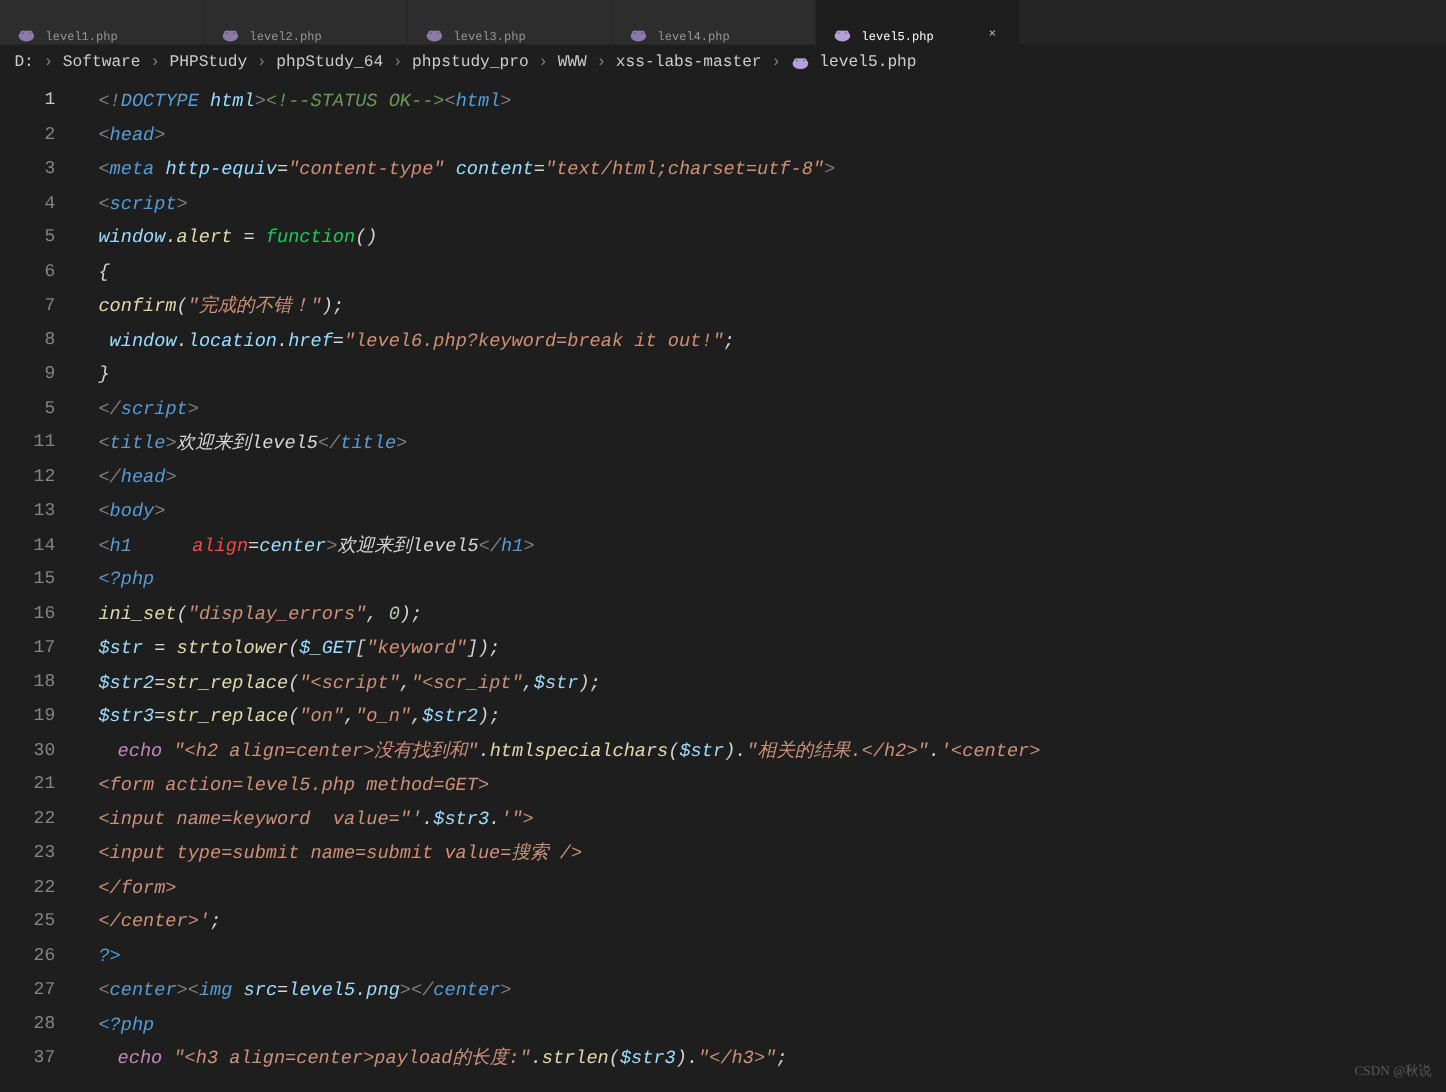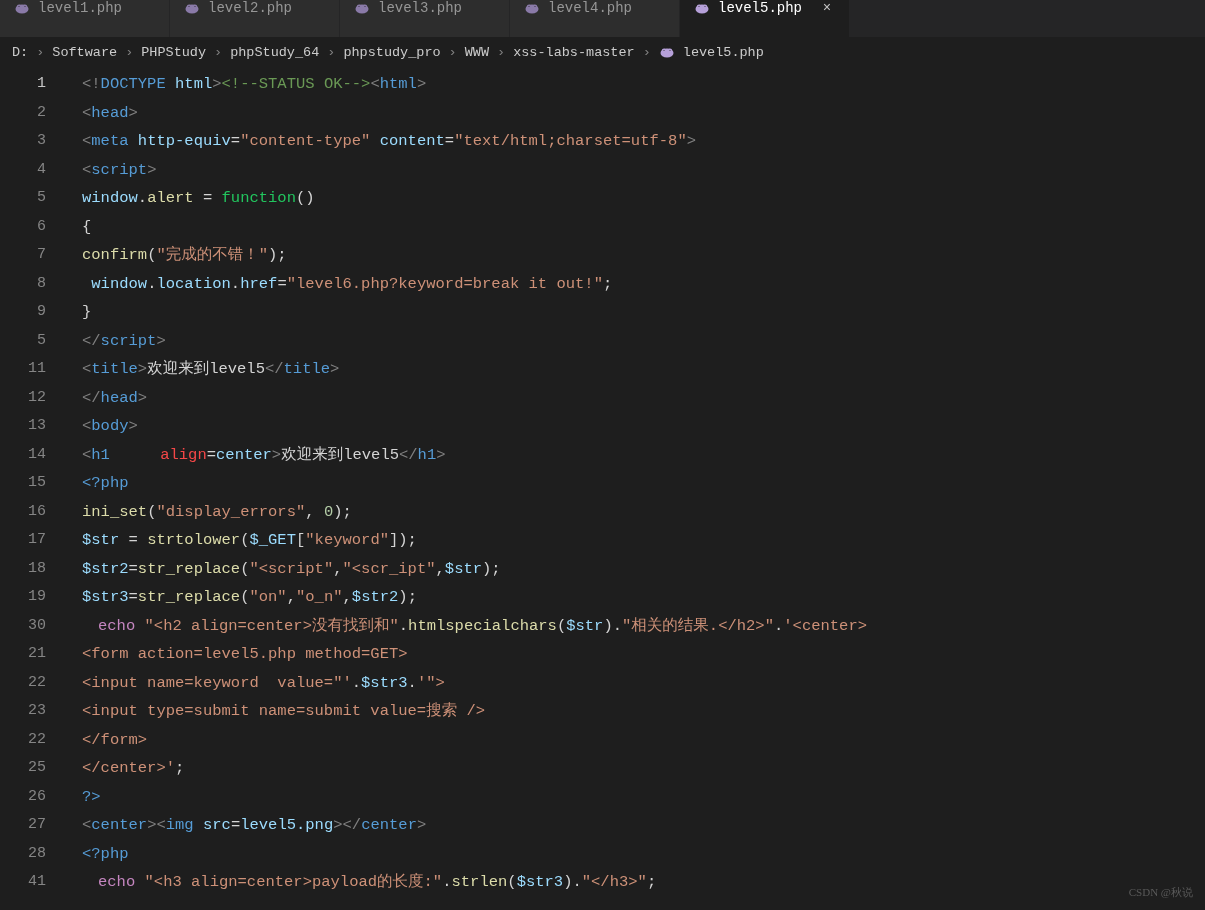--- a/index.html
+++ b/index.html
@@ -13,29 +13,29 @@
   overflow: hidden;
 }
 .tabs {
   display: flex;
   background: #252526;
   height: 38px;
   border-bottom: 1px solid #1e1e1e;
 }
 .tab {
   display: flex;
-  align-items: flex-start;
+  align-items: flex-end;
   padding: 0 14px;
   min-width: 170px;
   background: #2d2d2d;
   color: #969696;
   border-right: 1px solid #252526;
   cursor: pointer;
   gap: 8px;
-  font-size: 14px;
+  font-size: 10px;
 }
 .tab.active {
   background: #1e1e1e;
   color: #ffffff;
 }
 .tab-icon {
   width: 16px;
   height: 16px;
   display: inline-flex;
   align-items: center;
@@ -94,20 +94,21 @@
 .code {
   flex: 1;
   padding-top: 4px;
   font-size: 15.5px;
   white-space: pre;
 }
 .code .line {
   height: 28.5px;
   line-height: 28.5px;
   padding-left: 14px;
+  font-style: italic;
 }
 
 .pun { color: #808080; }
 .tagname { color: #569cd6; }
 .attrname { color: #9cdcfe; }
 .str { color: #ce9178; }
 .com { color: #6a9955; }
 .kw { color: #22c55e; }
 .kw2 { color: #c586c0; margin-left: 16px; }
 .fn { color: #dcdcaa; }
@@ -243,18 +244,18 @@
       <div class="ln">19</div>
       <div class="ln">30</div>
       <div class="ln">21</div>
       <div class="ln">22</div>
       <div class="ln">23</div>
       <div class="ln">22</div>
       <div class="ln">25</div>
       <div class="ln">26</div>
       <div class="ln">27</div>
       <div class="ln">28</div>
-      <div class="ln">41</div>
+      <div class="ln">37</div>
     </div>
   <div class="code" id="code"><div class="line"><span class="pun">&lt;!</span><span class="htmlkw">DOCTYPE </span><span class="attrname">html</span><span class="pun">&gt;</span><span class="com">&lt;!--STATUS OK--&gt;</span><span class="pun">&lt;</span><span class="tagname">html</span><span class="pun">&gt;</span></div><div class="line"><span class="pun">&lt;</span><span class="tagname">head</span><span class="pun">&gt;</span></div><div class="line"><span class="pun">&lt;</span><span class="tagname">meta </span><span class="attrname">http-equiv</span><span class="tx">=</span><span class="str">"content-type"</span><span class="tx"> </span><span class="attrname">content</span><span class="tx">=</span><span class="str">"text/html;charset=utf-8"</span><span class="pun">&gt;</span></div><div class="line"><span class="pun">&lt;</span><span class="tagname">script</span><span class="pun">&gt;</span></div><div class="line"><span class="var">window</span><span class="tx">.</span><span class="fn">alert</span><span class="tx"> = </span><span class="kw">function</span><span class="tx">()</span></div><div class="line"><span class="tx">{</span></div><div class="line"><span class="fn">confirm</span><span class="tx">(</span><span class="str">"完成的不错！"</span><span class="tx">);</span></div><div class="line"><span class="tx"> </span><span class="var">window</span><span class="tx">.</span><span class="var">location</span><span class="tx">.</span><span class="var">href</span><span class="tx">=</span><span class="str">"level6.php?keyword=break it out!"</span><span class="tx">;</span></div><div class="line"><span class="tx">}</span></div><div class="line"><span class="pun">&lt;/</span><span class="tagname">script</span><span class="pun">&gt;</span></div><div class="line"><span class="pun">&lt;</span><span class="tagname">title</span><span class="pun">&gt;</span><span class="tx">欢迎来到level5</span><span class="pun">&lt;/</span><span class="tagname">title</span><span class="pun">&gt;</span></div><div class="line"><span class="pun">&lt;/</span><span class="tagname">head</span><span class="pun">&gt;</span></div><div class="line"><span class="pun">&lt;</span><span class="tagname">body</span><span class="pun">&gt;</span></div><div class="line"><span class="pun">&lt;</span><span class="tagname">h1 </span><span class="r">align</span><span class="tx">=</span><span class="attrname">center</span><span class="pun">&gt;</span><span class="tx">欢迎来到level5</span><span class="pun">&lt;/</span><span class="tagname">h1</span><span class="pun">&gt;</span></div><div class="line"><span class="tagname">&lt;?php</span></div><div class="line"><span class="fn">ini_set</span><span class="tx">(</span><span class="str">"display_errors"</span><span class="tx">, </span><span class="num">0</span><span class="tx">);</span></div><div class="line"><span class="var">$str</span><span class="tx"> = </span><span class="fn">strtolower</span><span class="tx">(</span><span class="var">$_GET</span><span class="tx">[</span><span class="str">"keyword"</span><span class="tx">]);</span></div><div class="line"><span class="var">$str2</span><span class="tx">=</span><span class="fn">str_replace</span><span class="tx">(</span><span class="str">"&lt;script"</span><span class="tx">,</span><span class="str">"&lt;scr_ipt"</span><span class="tx">,</span><span class="var">$str</span><span class="tx">);</span></div><div class="line"><span class="var">$str3</span><span class="tx">=</span><span class="fn">str_replace</span><span class="tx">(</span><span class="str">"on"</span><span class="tx">,</span><span class="str">"o_n"</span><span class="tx">,</span><span class="var">$str2</span><span class="tx">);</span></div><div class="line"><span class="kw2">echo</span><span class="tx"> </span><span class="str">"&lt;h2 align=center&gt;没有找到和"</span><span class="tx">.</span><span class="fn">htmlspecialchars</span><span class="tx">(</span><span class="var">$str</span><span class="tx">).</span><span class="str">"相关的结果.&lt;/h2&gt;"</span><span class="tx">.</span><span class="str">'&lt;center&gt;</span></div><div class="line"><span class="str">&lt;form action=level5.php method=GET&gt;</span></div><div class="line"><span class="str">&lt;input name=keyword  value="'</span><span class="tx">.</span><span class="var">$str3</span><span class="tx">.</span><span class="str">'"&gt;</span></div><div class="line"><span class="str">&lt;input type=submit name=submit value=搜索 /&gt;</span></div><div class="line"><span class="str">&lt;/form&gt;</span></div><div class="line"><span class="str">&lt;/center&gt;'</span><span class="tx">;</span></div><div class="line"><span class="tagname">?&gt;</span></div><div class="line"><span class="pun">&lt;</span><span class="tagname">center</span><span class="pun">&gt;</span><span class="pun">&lt;</span><span class="tagname">img </span><span class="attrname">src</span><span class="tx">=</span><span class="attrname">level5.png</span><span class="pun">&gt;</span><span class="pun">&lt;/</span><span class="tagname">center</span><span class="pun">&gt;</span></div><div class="line"><span class="tagname">&lt;?php</span></div><div class="line"><span class="kw2">echo</span><span class="tx"> </span><span class="str">"&lt;h3 align=center&gt;payload的长度:"</span><span class="tx">.</span><span class="fn">strlen</span><span class="tx">(</span><span class="var">$str3</span><span class="tx">).</span><span class="str">"&lt;/h3&gt;"</span><span class="tx">;</span></div></div>
 </div>
 
 <div class="watermark">CSDN @秋说</div>
 
 </body></html>

